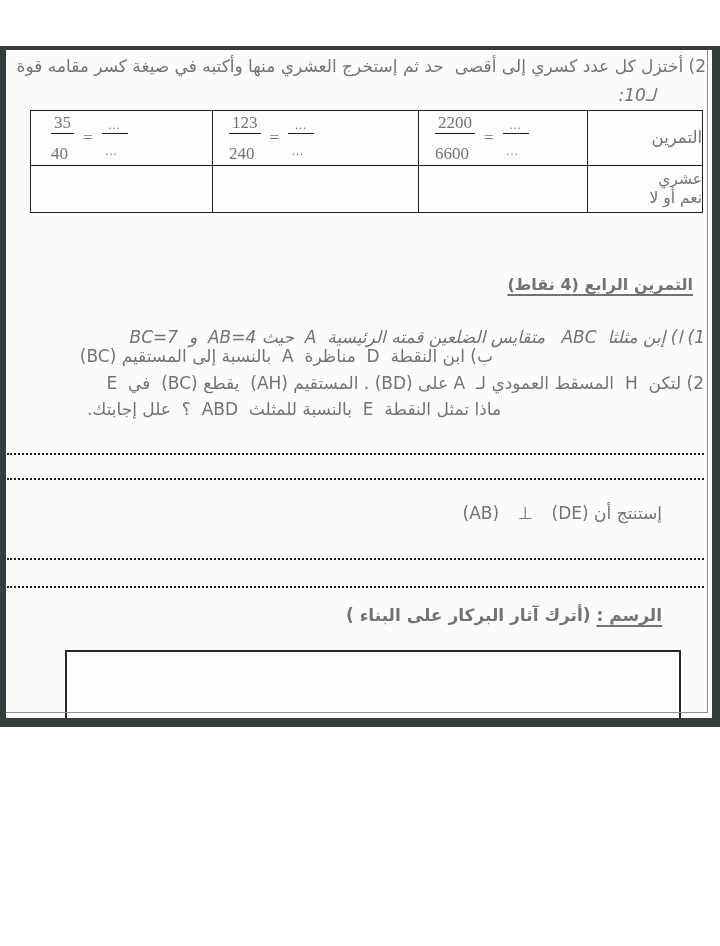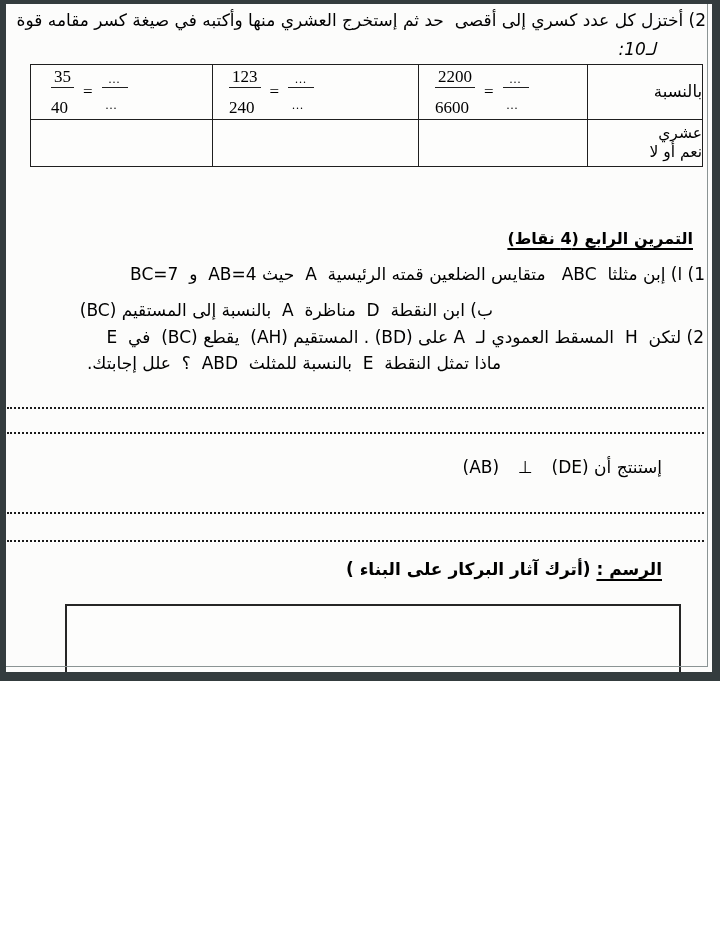--- a/index.html
+++ b/index.html
@@ -1,18 +1,18 @@
 <!DOCTYPE html>
 <html lang="ar"><head>
 <meta charset="utf-8">
 <style>
   html,body{margin:0;padding:0;background:#ffffff;}
   .page{
     position:relative;width:720px;height:681px;background:#fcfcfb;
-    font-family:"DejaVu Sans",sans-serif;color:#000000;overflow:hidden;
+    font-family:"DejaVu Sans",sans-serif;color:#737373;overflow:hidden;margin-top:46px;
   }
   .frame{position:absolute;inset:0;border-style:solid;border-color:#343c3e;
     border-width:4px 8px 9px 6px;pointer-events:none;z-index:5;}
   .frame-line{position:absolute;top:4px;left:6px;right:12px;bottom:14px;
     border-right:1px solid #8b9494;border-bottom:1px solid #8b9494;pointer-events:none;z-index:4;}
   .abs{position:absolute;}
   .rtl{direction:rtl;unicode-bidi:embed;text-align:right;white-space:nowrap;}
   .txt{font-size:17px;line-height:1.35;}
   .b{font-weight:bold;}
   .u{text-decoration:underline;text-decoration-thickness:1.5px;text-underline-offset:4px;}
@@ -51,21 +51,21 @@
 
   <table class="red abs" style="left:30px;top:64px;width:672px;">
     <colgroup>
         <col style="width:115px">
         <col style="width:169px">
         <col style="width:206px">
         <col style="width:182px">
       </colgroup>
     <tbody>
         <tr style="height:55px;">
-      <td class="lblcell">بالنسبة</td>
+      <td class="lblcell">التمرين</td>
       <td>
         <div class="fracwrap">
           <span class="frac">
                 <span class="fnum">2200</span>
                 <span class="fden">6600</span>
               </span>
           <span class="eq">=</span>
           <span class="frac dotsfrac">
                 <span class="fnum">...</span>
                 <span class="fden">...</span>
@@ -106,21 +106,21 @@
       </td>
       <td></td>
       <td></td>
       <td></td>
     </tr>
   </tbody>
     </table>
 
   <div class="abs rtl txt b u" style="top:228px;right:27px;font-size:16px;">التمرين الرابع (4 نقاط)</div>
 
-  <div class="abs rtl txt" style="top:263px;right:15px;">1) ا) إبن مثلثا &nbsp;ABC&nbsp; &nbsp;متقايس الضلعين قمته الرئيسية &nbsp;A&nbsp; حيث AB=4 &nbsp;و&nbsp; BC=7</div>
+  <div class="abs rtl txt" style="top:280px;right:15px;font-style:italic;">1) ا) إبن مثلثا &nbsp;ABC&nbsp; &nbsp;متقايس الضلعين قمته الرئيسية &nbsp;A&nbsp; حيث AB=4 &nbsp;و&nbsp; BC=7</div>
   <div class="abs rtl txt" style="top:299px;right:227px;">ب) ابن النقطة &nbsp;D&nbsp; مناظرة &nbsp;A&nbsp; بالنسبة إلى المستقيم (BC)</div>
   <div class="abs rtl txt" style="top:326px;right:16px;">2) لتكن &nbsp;H&nbsp; المسقط العمودي لـ &nbsp;A على (BD) . المستقيم (AH) &nbsp;يقطع (BC) &nbsp;في &nbsp;E</div>
   <div class="abs rtl txt" style="top:352px;right:219px;">ماذا تمثل النقطة &nbsp;E&nbsp; بالنسبة للمثلث &nbsp;ABD&nbsp; ؟ &nbsp;علل إجابتك.</div>
 
   <div class="abs dotline" style="top:407px;"></div>
   <div class="abs dotline" style="top:432px;"></div>
 
   <div class="abs rtl txt" style="top:456px;right:58px;">
     <span>إستنتج أن</span>
     <span class="mathtok">(DE)</span>

